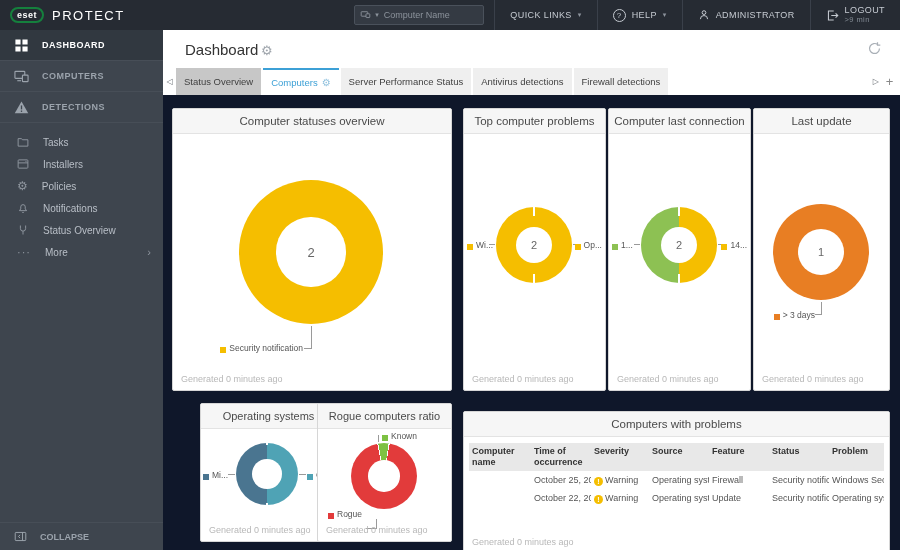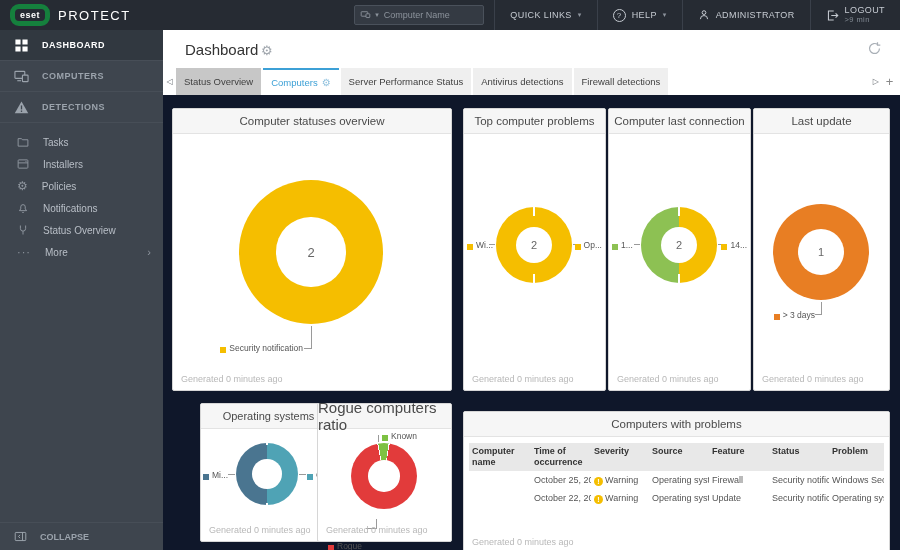--- a/index.html
+++ b/index.html
@@ -2,21 +2,21 @@
 <html><head>
 <meta charset="utf-8">
 <style>
   html,body{margin:0;padding:0;width:900px;height:550px;overflow:hidden;
     font-family:"Liberation Sans",sans-serif;background:#E9E9E9;position:relative;}
   svg{display:block;}
   
   .topbar{position:absolute;top:0;left:0;width:900px;height:30px;background:#262B33;
     display:flex;align-items:center;z-index:9;}
   .brand{display:flex;align-items:center;gap:8px;padding-left:10px;}
-  .eset-logo{border:5px solid #15803d;border-radius:9px;color:#fff;font-weight:bold;
+  .eset-logo{border:2px solid #15803d;border-radius:9px;color:#fff;font-weight:bold;
     font-size:9px;padding:1px 5px;letter-spacing:.5px;}
   .brand-product{color:#fff;font-size:13px;letter-spacing:1.5px;font-weight:400;}
   .tb-right{margin-left:auto;display:flex;align-items:stretch;height:100%;}
   .searchbox{align-self:center;width:118px;height:18px;background:#343A43;
     border:1px solid #4A515B;border-radius:2px;display:flex;align-items:center;
     gap:3px;padding:0 5px;margin-right:10px;color:#8C939C;}
   .searchbox input{background:transparent;border:none;outline:none;color:#AEB4BC;
     font-size:9px;width:70px;font-family:"Liberation Sans",sans-serif;}
   .searchbox input::placeholder{color:#8C939C;}
   .tb-item{display:flex;align-items:center;gap:6px;padding:0 15px;color:#C6CBD2;
@@ -371,33 +371,33 @@
       <div class="ln" style="left:98px;top:45px;width:7px;height:1px;"></div>
       <div class="lg" style="right:2px;top:41px;">
         <span class="sq t"></span>
         <span>Ce...</span>
       </div>
       <div class="card-f">Generated 0 minutes ago</div>
     </div>
   </div>
 
   <div class="card c6">
-    <div class="card-h" style="font-size:15px;">Rogue computers ratio</div>
+    <div class="card-h" style="font-size:11px;">Rogue computers ratio</div>
     <div class="card-b">
       <div class="donut d6" style="left:33px;top:14px;width:66px;height:66px;">
         <div class="hole"></div>
       </div>
       <div class="ln" style="left:60px;top:6px;width:1px;height:7px;"></div>
       <div class="lg" style="left:64px;top:2px;">
         <span class="sq kg"></span>
         <span>Known</span>
       </div>
       <div class="ln" style="left:48px;top:99px;width:10px;height:1px;"></div>
       <div class="ln" style="left:58px;top:90px;width:1px;height:10px;"></div>
-      <div class="lg" style="left:10px;top:112px;">
+      <div class="lg" style="left:10px;top:80px;">
         <span class="sq r"></span>
         <span>Rogue</span>
       </div>
       <div class="card-f">Generated 0 minutes ago</div>
     </div>
   </div>
 
   <div class="card c7">
     <div class="card-h">Computers with problems</div>
     <div class="card-b">

